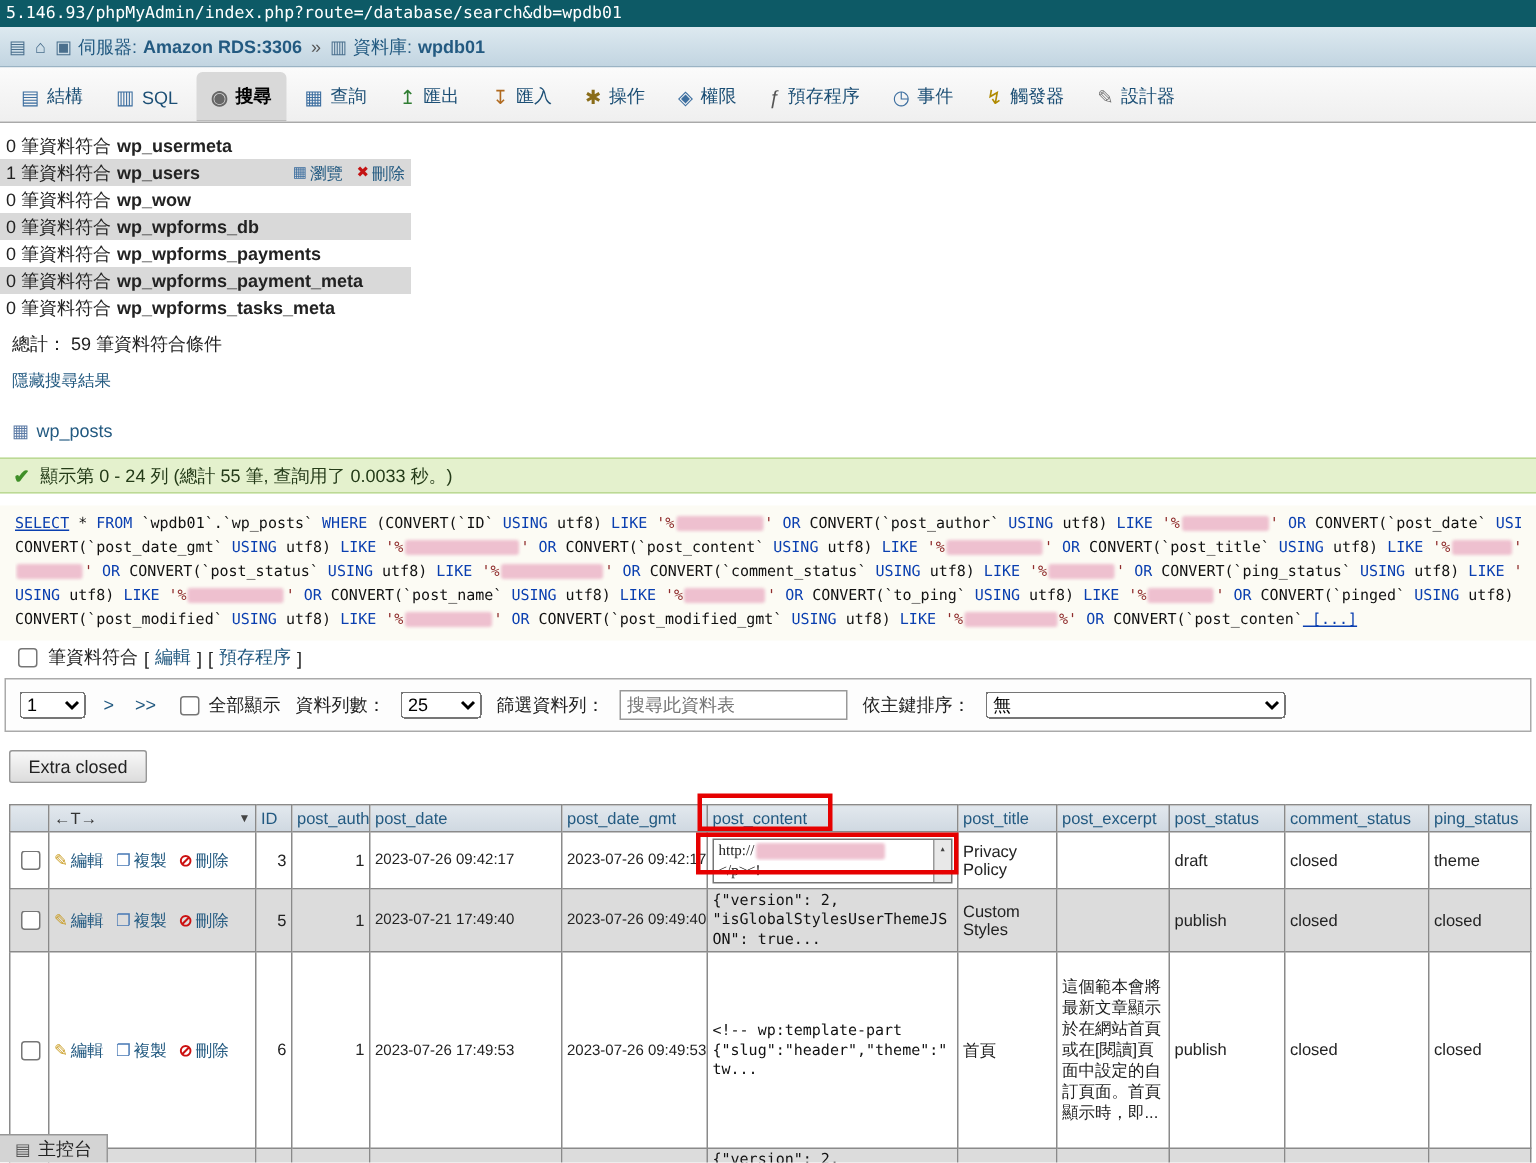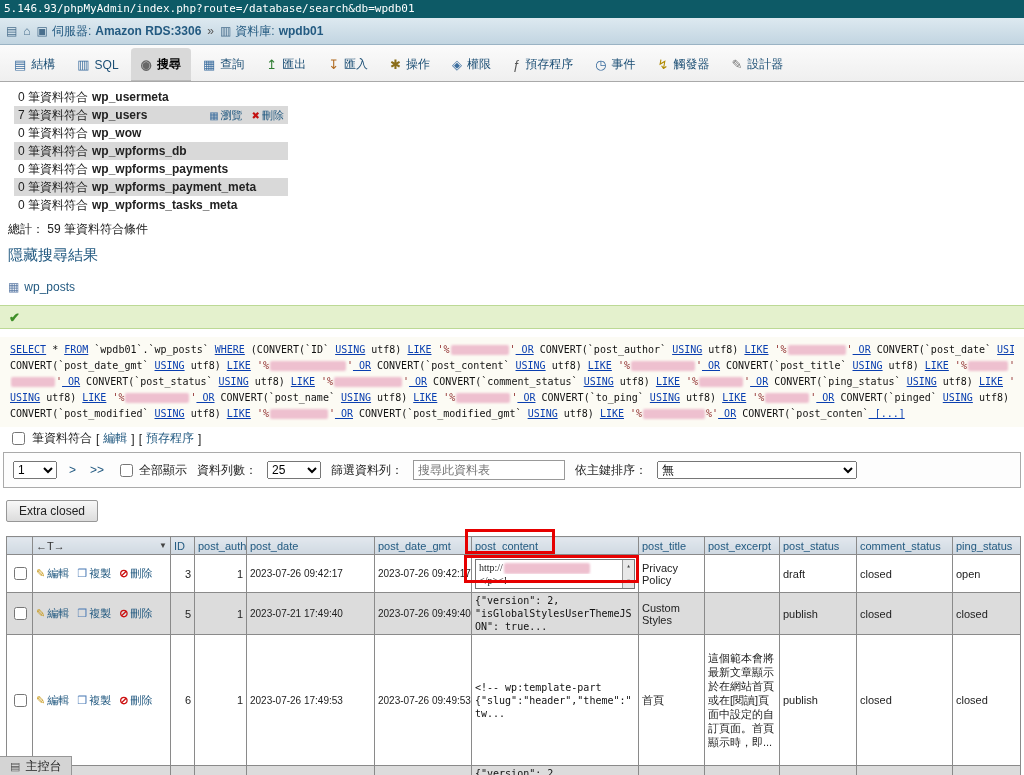--- a/index.html
+++ b/index.html
@@ -35,51 +35,51 @@
     display:flex; align-items:stretch; padding:3px 4px 0 4px; gap:2px;
   }
   .tab {
     display:flex; align-items:center; gap:5px; padding:0 10px; font-size:12px;
     color:#1c4f75; cursor:pointer; border-radius:4px 4px 0 0; white-space:nowrap;
   }
   .tab.active { background:#d9d9d9; color:#000; font-weight:bold; box-shadow:0 -1px 0 #bbb inset; }
   .tab-ic { font-size:13px; }
 
   
-  .match-list { position:absolute; top:88px; left:14px; width:274px; font-size:12px; }
+  .match-list { position:absolute; top:88px; left:0; width:274px; font-size:12px; }
   .match-row { height:18px; display:flex; align-items:center; gap:4px; padding:0 4px; white-space:nowrap; }
   .match-row.shade { background:#d9d9d9; }
   .match-table { font-weight:bold; }
   .match-actions { margin-left:auto; display:flex; gap:9px; }
   .mini-link { color:#235a81; font-size:11px; text-decoration:none; display:flex; align-items:center; gap:2px; }
   .mini-ic { font-size:10px; }
   .mini-ic.browse { color:#3c6e9f; }
   .mini-ic.del { color:#c41313; }
 
   .total-line { position:absolute; top:221px; left:8px; font-size:12px; }
-  .hide-link  { position:absolute; top:246px; left:8px; font-size:15px; color:#235a81; }
+  .hide-link  { position:absolute; top:246px; left:8px; font-size:11px; color:#235a81; }
   .posts-link { position:absolute; top:280px; left:8px; font-size:12px; color:#235a81; display:flex; align-items:center; gap:5px; }
   .table-ic { color:#5b7aa5; font-size:12px; }
 
   
   .success-bar {
     position:absolute; top:305px; left:0; right:0; height:24px;
     background:#e4f1cd; border-top:1px solid #bcd995; border-bottom:1px solid #bcd995;
     display:flex; align-items:center; gap:7px; padding:0 9px; font-size:12px; color:#243b18;
   }
   .check-ic { color:#3f8f28; font-size:13px; font-weight:bold; }
 
   
   .sql-box {
     position:absolute; top:337px; left:0; right:0; height:90px;
     background:#fcfbf4; padding:5px 10px; font:10px "DejaVu Sans Mono", monospace;
     line-height:16px; overflow:hidden;
   }
   .sql-line { white-space:nowrap; overflow:hidden; }
-  .sql-kw  { color:#0a3fb0;text-decoration:underline; }
+  .sql-kw  { color:#0a3fb0; }
   .sql-kwl { color:#0a3fb0; text-decoration:underline; }
   .sql-t   { color:#111; }
   .sql-s   { color:#8f2c2c; }
   .redact {
     display:inline-block; height:10px; border-radius:2px; margin:0 1px;
     background:var(--redact,#eec0cf); filter:blur(1.2px); vertical-align:middle;
   }
 
   
   .profiling { position:absolute; top:429px; left:8px; font-size:12px; display:flex; align-items:center; gap:4px; }
@@ -227,21 +227,21 @@
       <span>設計器</span>
     </div>
   </div>
 
 <div class="match-list">
     <div class="match-row">
       <span>0 筆資料符合</span>
       <span class="match-table">wp_usermeta</span>
     </div>
     <div class="match-row shade">
-      <span>7 筆資料符合</span>
+      <span>1 筆資料符合</span>
       <span class="match-table">wp_users</span>
       <span class="match-actions">
         <a class="mini-link">
           <span class="mini-ic browse">▦</span>
           <span>瀏覽</span>
         </a>
         <a class="mini-link">
           <span class="mini-ic del">✖</span>
           <span>刪除</span>
         </a>
@@ -271,20 +271,21 @@
 
 <div class="total-line">總計： 59 筆資料符合條件</div>
 <a class="hide-link">隱藏搜尋結果</a>
 <a class="posts-link">
   <span class="table-ic">▦</span>
   <span>wp_posts</span>
 </a>
 
 <div class="success-bar">
   <span class="check-ic">✔</span>
+  <span>顯示第 0 - 24 列 (總計 55 筆, 查詢用了 0.0033 秒。)</span>
 </div>
 
 <div class="sql-box">
     <div class="sql-line"><span class="sql-kwl">SELECT</span><span class="sql-t"> * </span><span class="sql-kw">FROM</span><span class="sql-t"> `wpdb01`.`wp_posts` </span><span class="sql-kw">WHERE</span><span class="sql-t"> (CONVERT(`ID` </span><span class="sql-kw">USING</span><span class="sql-t"> utf8) </span><span class="sql-kw">LIKE</span><span class="sql-s"> '%</span><span class="redact" style="width: 58px;"></span><span class="sql-s">'</span><span class="sql-kw"> OR</span><span class="sql-t"> CONVERT(`post_author` </span><span class="sql-kw">USING</span><span class="sql-t"> utf8) </span><span class="sql-kw">LIKE</span><span class="sql-s"> '%</span><span class="redact" style="width: 58px;"></span><span class="sql-s">'</span><span class="sql-kw"> OR</span><span class="sql-t"> CONVERT(`post_date` </span><span class="sql-kw">USING</span></div>
     <div class="sql-line"><span class="sql-t">CONVERT(`post_date_gmt` </span><span class="sql-kw">USING</span><span class="sql-t"> utf8) </span><span class="sql-kw">LIKE</span><span class="sql-s"> '%</span><span class="redact" style="width: 76px;"></span><span class="sql-s">'</span><span class="sql-kw"> OR</span><span class="sql-t"> CONVERT(`post_content` </span><span class="sql-kw">USING</span><span class="sql-t"> utf8) </span><span class="sql-kw">LIKE</span><span class="sql-s"> '%</span><span class="redact" style="width: 64px;"></span><span class="sql-s">'</span><span class="sql-kw"> OR</span><span class="sql-t"> CONVERT(`post_title` </span><span class="sql-kw">USING</span><span class="sql-t"> utf8) </span><span class="sql-kw">LIKE</span><span class="sql-s"> '%</span><span class="redact" style="width: 40px;"></span><span class="sql-s">'</span></div>
     <div class="sql-line"><span class="redact" style="width: 44px;"></span><span class="sql-s">'</span><span class="sql-kw"> OR</span><span class="sql-t"> CONVERT(`post_status` </span><span class="sql-kw">USING</span><span class="sql-t"> utf8) </span><span class="sql-kw">LIKE</span><span class="sql-s"> '%</span><span class="redact" style="width: 68px;"></span><span class="sql-s">'</span><span class="sql-kw"> OR</span><span class="sql-t"> CONVERT(`comment_status` </span><span class="sql-kw">USING</span><span class="sql-t"> utf8) </span><span class="sql-kw">LIKE</span><span class="sql-s"> '%</span><span class="redact" style="width: 44px;"></span><span class="sql-s">'</span><span class="sql-kw"> OR</span><span class="sql-t"> CONVERT(`ping_status` </span><span class="sql-kw">USING</span><span class="sql-t"> utf8) </span><span class="sql-kw">LIKE</span><span class="sql-s"> '</span></div>
     <div class="sql-line"><span class="sql-kw">USING</span><span class="sql-t"> utf8) </span><span class="sql-kw">LIKE</span><span class="sql-s"> '%</span><span class="redact" style="width: 64px;"></span><span class="sql-s">'</span><span class="sql-kw"> OR</span><span class="sql-t"> CONVERT(`post_name` </span><span class="sql-kw">USING</span><span class="sql-t"> utf8) </span><span class="sql-kw">LIKE</span><span class="sql-s"> '%</span><span class="redact" style="width: 54px;"></span><span class="sql-s">'</span><span class="sql-kw"> OR</span><span class="sql-t"> CONVERT(`to_ping` </span><span class="sql-kw">USING</span><span class="sql-t"> utf8) </span><span class="sql-kw">LIKE</span><span class="sql-s"> '%</span><span class="redact" style="width: 44px;"></span><span class="sql-s">'</span><span class="sql-kw"> OR</span><span class="sql-t"> CONVERT(`pinged` </span><span class="sql-kw">USING</span><span class="sql-t"> utf8)</span></div>
     <div class="sql-line"><span class="sql-t">CONVERT(`post_modified` </span><span class="sql-kw">USING</span><span class="sql-t"> utf8) </span><span class="sql-kw">LIKE</span><span class="sql-s"> '%</span><span class="redact" style="width: 58px;"></span><span class="sql-s">'</span><span class="sql-kw"> OR</span><span class="sql-t"> CONVERT(`post_modified_gmt` </span><span class="sql-kw">USING</span><span class="sql-t"> utf8) </span><span class="sql-kw">LIKE</span><span class="sql-s"> '%</span><span class="redact" style="width: 62px;"></span><span class="sql-s">%'</span><span class="sql-kw"> OR</span><span class="sql-t"> CONVERT(`post_conten`</span><span class="sql-kwl"> [...]</span></div>
   </div>
 
@@ -379,21 +380,21 @@
               <div class="stepper">
                 <span>▴</span>
                 <span>▾</span>
               </div>
             </div>
           </td>
     <td class="c-title">Privacy Policy</td>
     <td class="c-excerpt"></td>
     <td class="c-status">draft</td>
     <td class="c-comment">closed</td>
-    <td class="c-ping">open</td>
+    <td class="c-ping">theme</td>
   </tr>
 
   <tr class="shade">
     <td class="c-sel"><input type="checkbox" style=""></td>
     <td class="c-act">
       <a class="act"><span class="ic ic-edit">✎</span><span class="al-edit">編輯</span></a>
       <a class="act"><span class="ic ic-copy">❐</span><span class="al-copy">複製</span></a>
       <a class="act"><span class="ic ic-del">⊘</span><span class="al-del">刪除</span></a>
     </td>
     <td class="c-id">5</td>

